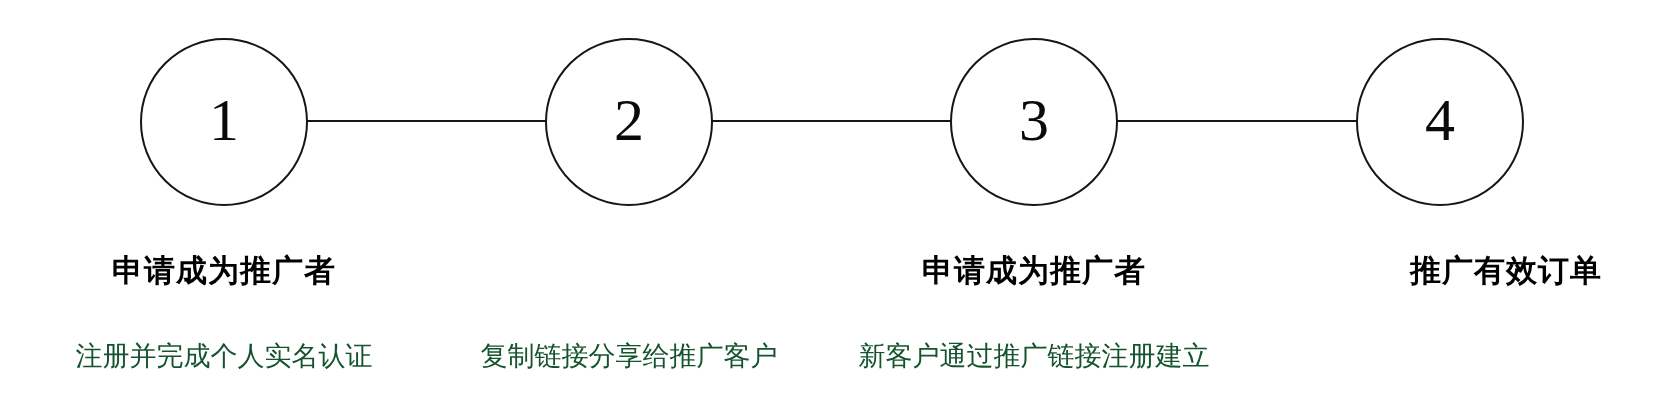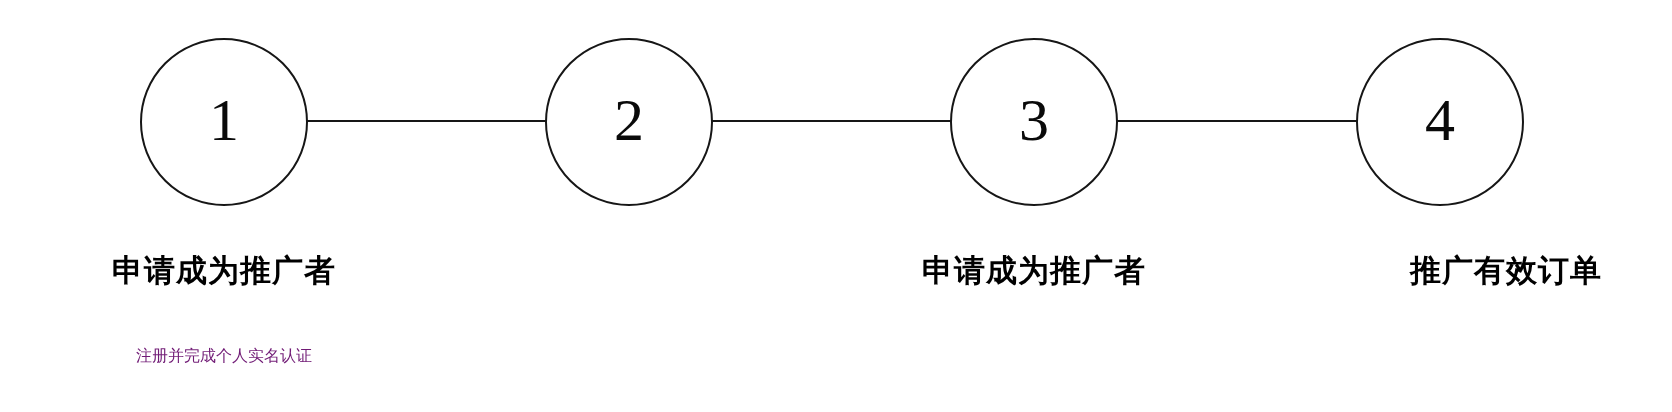--- a/index.html
+++ b/index.html
@@ -53,24 +53,24 @@
     font-weight: 700;
     color: #000000;
     letter-spacing: 1px;
     white-space: nowrap;
   }
   .step-desc {
     position: absolute;
     top: 342px;
     width: 404px;
     text-align: center;
-    font-size: 16px;
+    font-size: 27px;
     line-height: 28px;
     font-weight: 400;
-    color: #701a75;
+    color: #14532d;
     white-space: nowrap;
   }
   
   .c1 { left: 140px; }
   .c2 { left: 545px; }
   .c3 { left: 950px; }
   .c4 { left: 1356px; }
   .t1 { left: 22px; }
   .t2 { left: 427px; }
   .t3 { left: 832px; }
@@ -90,24 +90,26 @@
 
   <div class="step-circle c1">
     <span class="step-number">1</span>
   </div>
   <div class="step-title t1">申请成为推广者</div>
   <div class="step-desc t1">注册并完成个人实名认证</div>
 
   <div class="step-circle c2">
     <span class="step-number">2</span>
   </div>
+  <div class="step-desc t2">复制链接分享给推广客户</div>
 
   <div class="step-circle c3">
     <span class="step-number">3</span>
   </div>
   <div class="step-title t3">申请成为推广者</div>
+  <div class="step-desc t3">新客户通过推广链接注册建立</div>
 
   <div class="step-circle c4">
     <span class="step-number">4</span>
   </div>
   <div class="step-title t4">推广有效订单</div>
 
 </div>
 
 </body></html>

